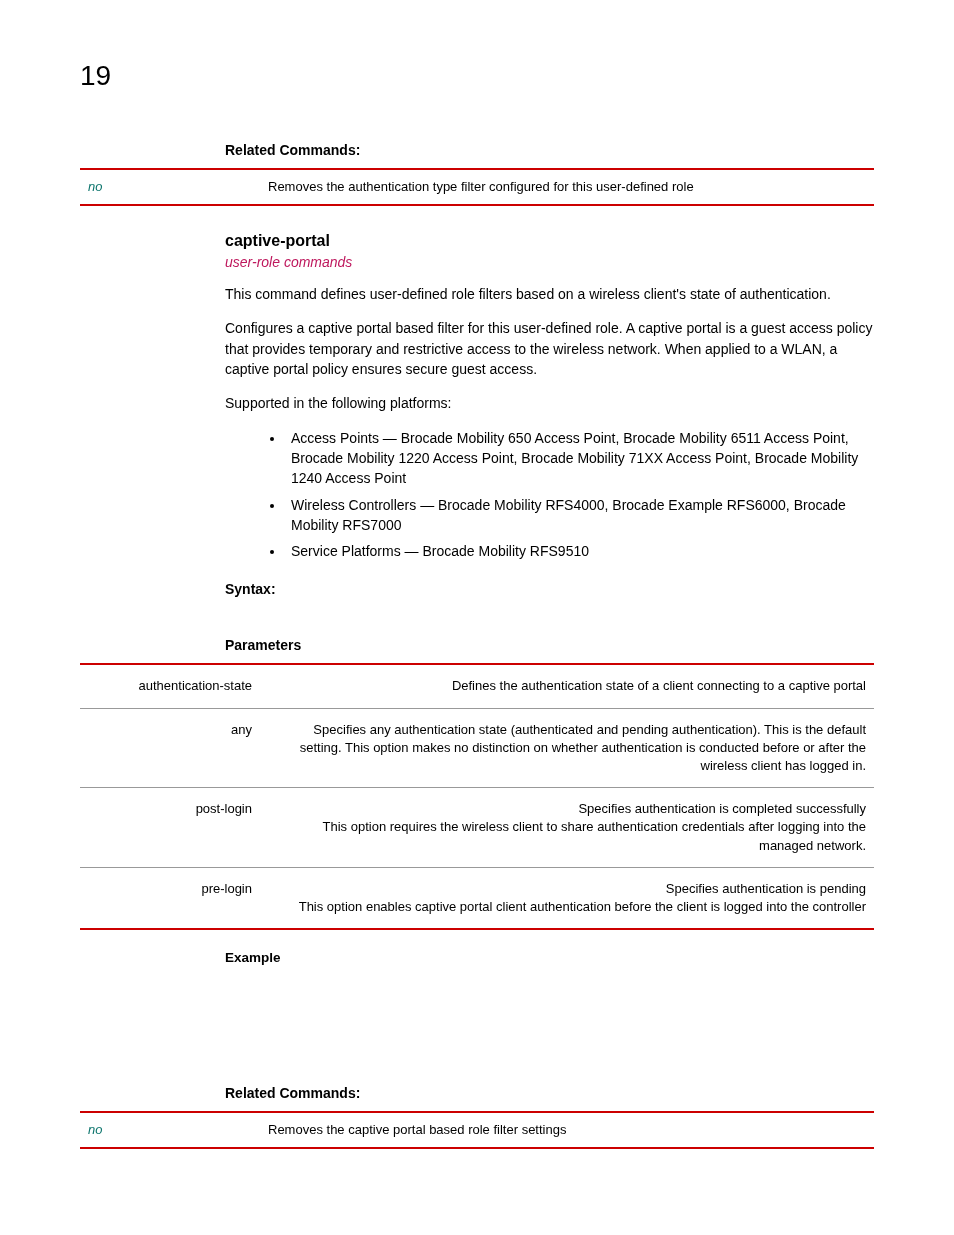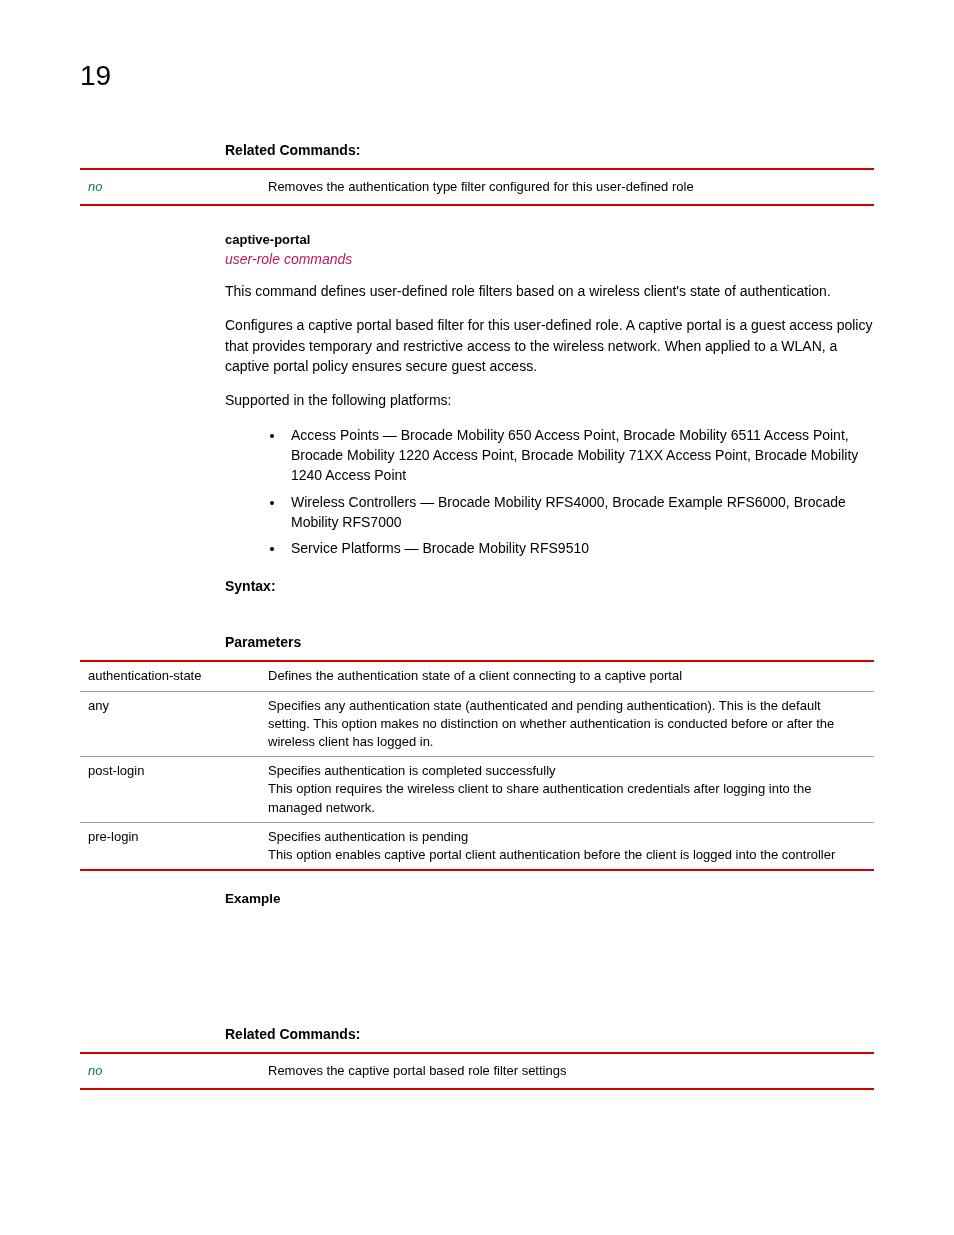--- a/index.html
+++ b/index.html
@@ -38,21 +38,21 @@
     }
     table.cmd-table td {
       padding: 8px 8px;
       vertical-align: top;
       line-height: 1.4;
     }
     table.cmd-table td:first-child { width: 180px; }
     .link { color: #0f766e; font-style: italic; }
     .subheading-bold {
       font-weight: bold;
-      font-size: 13px;
+      font-size: 16px;
       margin-top: 26px;
       margin-bottom: 4px;
     }
     .subsection-link {
       color: #be185d;
       font-style: italic;
       font-size: 14px;
       margin-bottom: 14px;
       display: block;
     }
@@ -71,23 +71,24 @@
     table.param-table {
       width: 100%;
       border-collapse: collapse;
       border-top: 2px solid #c00;
       border-bottom: 2px solid #c00;
       font-size: 13px;
     }
     table.param-table tr { border-bottom: 1px solid #999; }
     table.param-table tr:last-child { border-bottom: none; }
     table.param-table td {
-      padding: 5px 8px;
+      padding: 12px 8px;
       vertical-align: top;
       line-height: 1.4;
+      text-align: right;
     }
     table.param-table td:first-child { width: 180px; }
     .example-heading {
       font-weight: bold;
       font-size: 13.5px;
       margin-top: 20px;
       margin-bottom: 120px;
       font-family: Arial, Helvetica, sans-serif;
     }
   </style>

